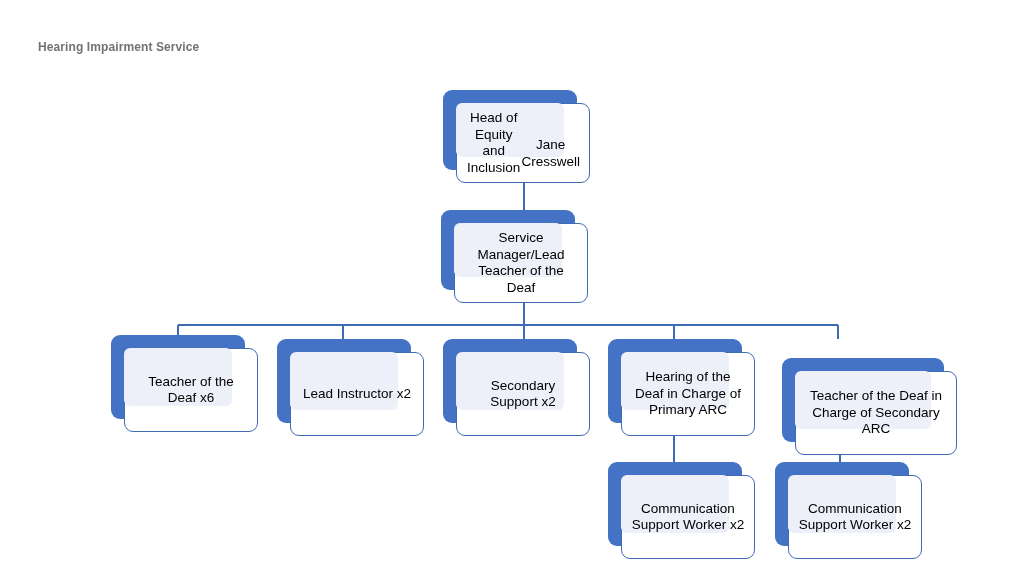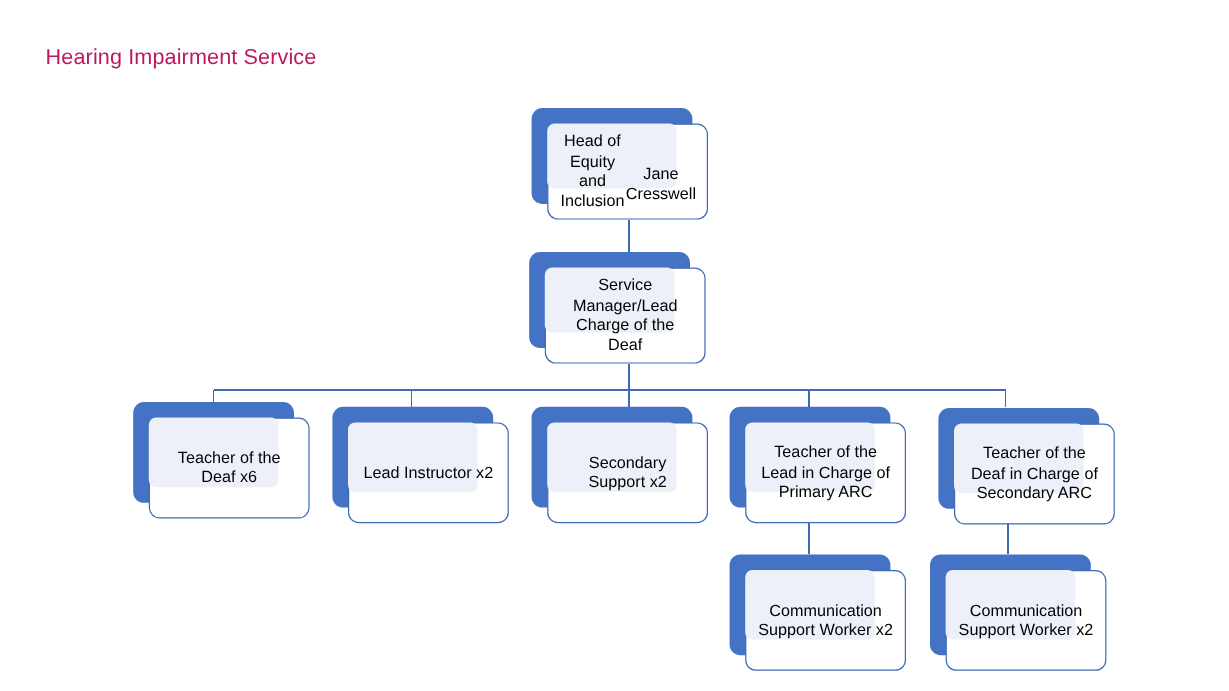--- a/index.html
+++ b/index.html
@@ -23,25 +23,26 @@
     width: 1024px;
     height: 576px;
     background: #ffffff;
   }
 
   
   .slide-title {
     position: absolute;
     left: 38px;
     top: 36px;
-    font-size: 18px;
+    font-size: 12px;
     line-height: 22px;
-    color: #be185d;
+    color: #737373;
     letter-spacing: .1px;
     white-space: nowrap;
+    font-weight: bold;
   }
 
   
   .connectors {
     position: absolute;
     left: 0;
     top: 0;
     width: 1024px;
     height: 576px;
     pointer-events: none;
@@ -106,21 +107,21 @@
     margin-top: 21px;
   }
 
   
   #node-head      { left: 443px; top: 90px;  width: 134px; height: 80px;  }
   #node-manager   { left: 441px; top: 210px; width: 134px; height: 80px;  }
   #node-tod       { left: 111px; top: 322px; width: 134px; height: 84px; margin-top: 13px;  }
   #node-deafinst  { left: 277px; top: 339px; width: 134px; height: 84px;  }
   #node-tech      { left: 443px; top: 339px; width: 134px; height: 84px;  }
   #node-primary   { left: 608px; top: 339px; width: 134px; height: 84px;  }
-  #node-secondary { left: 782px; top: 340px; width: 134px; height: 84px;  }
+  #node-secondary { left: 782px; top: 358px; width: 134px; height: 84px; padding-left: 28px;  }
   #node-csw1      { left: 608px; top: 462px; width: 134px; height: 84px;  }
   #node-csw2      { left: 775px; top: 462px; width: 134px; height: 84px;  }
 </style>
 </head>
 <body>
 
 <div id="slide">
 
   <div class="slide-title">Hearing Impairment Service</div>
 
@@ -151,21 +152,21 @@
     <div class="label">
       <span>Head of Equity and Inclusion</span>
       <span class="sub">Jane Cresswell</span>
     </div>
   </div>
 
   <div class="node" id="node-manager">
     <div class="back"></div>
     <div class="front"></div>
     <div class="inner"></div>
-    <div class="label">Service Manager/Lead Charge of the Deaf</div>
+    <div class="label">Service Manager/Lead Teacher of the Deaf</div>
   </div>
 
   <div class="node" id="node-tod">
     <div class="back"></div>
     <div class="front"></div>
     <div class="inner"></div>
     <div class="label">Teacher of the Deaf x6</div>
   </div>
 
   <div class="node" id="node-deafinst">
@@ -179,21 +180,21 @@
     <div class="back"></div>
     <div class="front"></div>
     <div class="inner"></div>
     <div class="label">Secondary Support x2</div>
   </div>
 
   <div class="node" id="node-primary">
     <div class="back"></div>
     <div class="front"></div>
     <div class="inner"></div>
-    <div class="label">Teacher of the Lead in Charge of Primary ARC</div>
+    <div class="label">Hearing of the Deaf in Charge of Primary ARC</div>
   </div>
 
   <div class="node" id="node-secondary">
     <div class="back"></div>
     <div class="front"></div>
     <div class="inner"></div>
     <div class="label">Teacher of the Deaf in Charge of Secondary ARC</div>
   </div>
 
   <div class="node" id="node-csw1">

